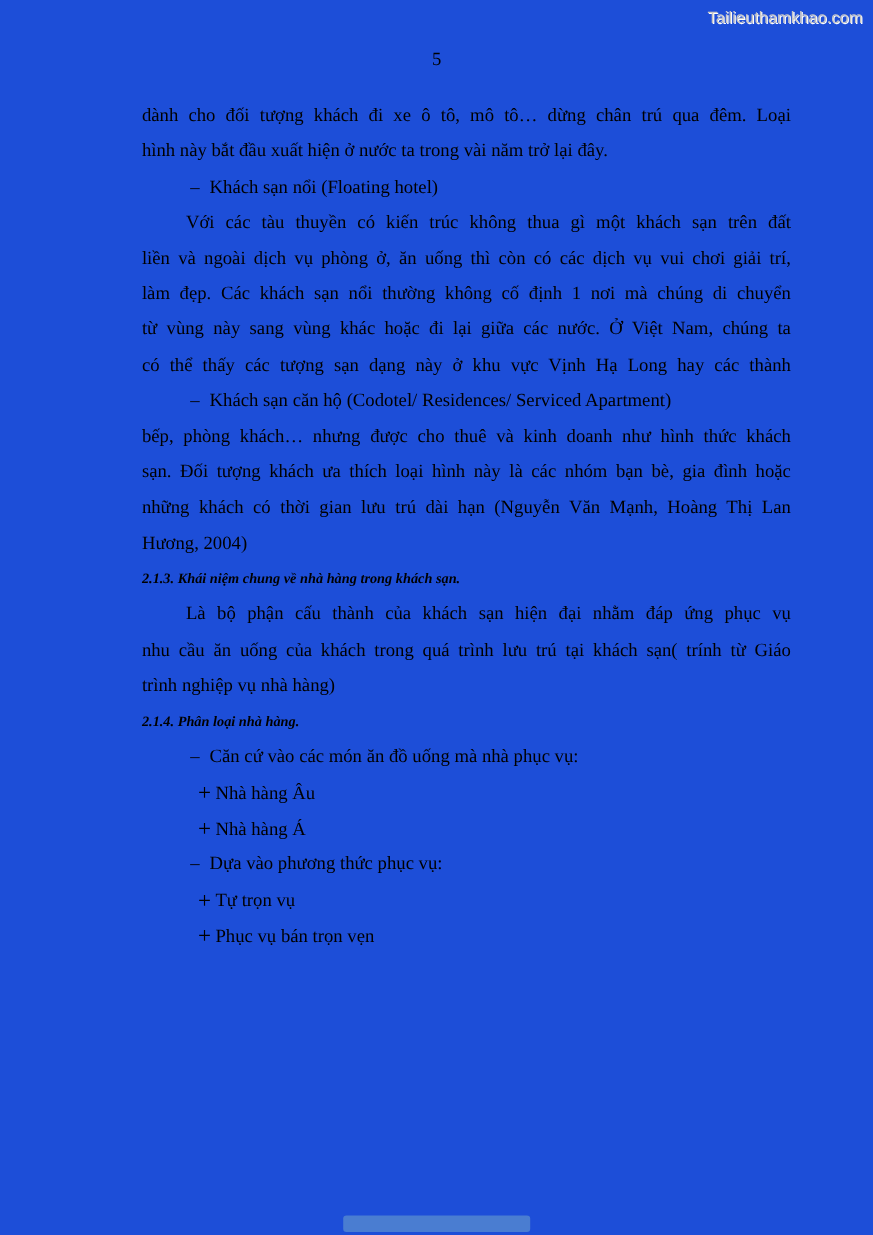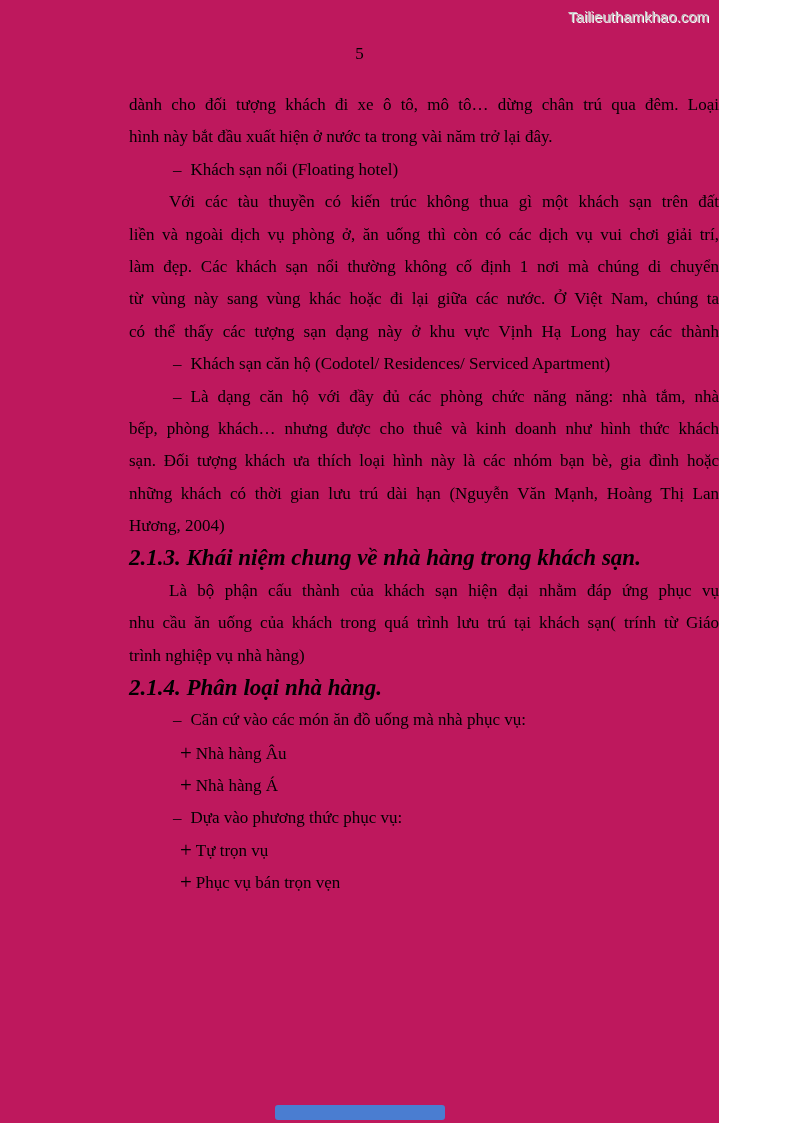--- a/index.html
+++ b/index.html
@@ -1,19 +1,19 @@
 <!DOCTYPE html>
 <html><head>
 <meta charset="utf-8">
 <style>
   html,body { margin:0; padding:0; background:#ffffff; }
   .page {
     position:relative;
-    width:719px; height:1123px;
-    background:#be185d;
+    width:794px; height:1123px;
+    background:#1d4ed8;
     font-family:"Liberation Serif","DejaVu Serif",serif;
     color:#000000;
     overflow:hidden;
   }
   .watermark {
     position:absolute; top:8px; right:10px;
     font-family:"Liberation Sans","DejaVu Sans",sans-serif;
     font-size:15px; color:#c6c6c6;
     text-shadow:1px 1px 0 #ffffff;
   }
@@ -23,21 +23,21 @@
   }
   .content {
     position:absolute; top:89px; left:129px; width:590px;
   }
   .ln {
     font-size:17px; line-height:32.4px; height:32.4px;
     white-space:normal;
   }
   .just { text-align:justify; text-align-last:justify; }
   .indent { text-indent:40px; }
-  .head { font-weight:bold; font-style:italic; font-size:23px; }
+  .head { font-weight:bold; font-style:italic; font-size:13px; }
   .dashitem { padding-left:44px; }
   .dashj { text-indent:44px; }
   .dash-mk { margin-right:9px; }
   .plusitem { padding-left:51px; }
   .plus-mk { font-size:21px; margin-right:4px; vertical-align:-1px; }
   .footer-bar {
     position:absolute; bottom:3px; left:50%;
     transform:translateX(-50%);
     width:170px; height:15px; border-radius:3px;
   }
@@ -51,21 +51,20 @@
   <div class="content" id="content">
       <div class="ln just">dành cho đối tượng khách đi xe ô tô, mô tô… dừng chân trú qua đêm. Loại</div>
       <div class="ln">hình này bắt đầu xuất hiện ở nước ta trong vài năm trở lại đây.</div>
       <div class="ln dashitem"><span class="dash-mk">–</span><span>Khách sạn nổi (Floating hotel)</span></div>
       <div class="ln just indent">Với các tàu thuyền có kiến trúc không thua gì một khách sạn trên đất</div>
       <div class="ln just">liền và ngoài dịch vụ phòng ở, ăn uống thì còn có các dịch vụ vui chơi giải trí,</div>
       <div class="ln just">làm đẹp. Các khách sạn nổi thường không cố định 1 nơi mà chúng di chuyển</div>
       <div class="ln just">từ vùng này sang vùng khác hoặc đi lại giữa các nước. Ở Việt Nam, chúng ta</div>
       <div class="ln just">có thể thấy các tượng sạn dạng này ở khu vực Vịnh Hạ Long hay các thành</div>
       <div class="ln dashitem"><span class="dash-mk">–</span><span>Khách sạn căn hộ (Codotel/ Residences/ Serviced Apartment)</span></div>
-      <div class="ln just dashj"><span class="dash-mk">–</span><span>Là dạng căn hộ với đầy đủ các phòng chức năng năng: nhà tắm, nhà</span></div>
       <div class="ln just">bếp, phòng khách… nhưng được cho thuê và kinh doanh như hình thức khách</div>
       <div class="ln just">sạn. Đối tượng khách ưa thích loại hình này là các nhóm bạn bè, gia đình hoặc</div>
       <div class="ln just">những khách có thời gian lưu trú dài hạn (Nguyễn Văn Mạnh, Hoàng Thị Lan</div>
       <div class="ln">Hương, 2004)</div>
       <div class="ln head">2.1.3. Khái niệm chung về nhà hàng trong khách sạn.</div>
       <div class="ln just indent">Là bộ phận cấu thành của khách sạn hiện đại nhằm đáp ứng phục vụ</div>
       <div class="ln just">nhu cầu ăn uống của khách trong quá trình lưu trú tại khách sạn( trính từ Giáo</div>
       <div class="ln">trình nghiệp vụ nhà hàng)</div>
       <div class="ln head">2.1.4. Phân loại nhà hàng.</div>
       <div class="ln dashitem"><span class="dash-mk">–</span><span>Căn cứ vào các món ăn đồ uống mà nhà phục vụ:</span></div>

